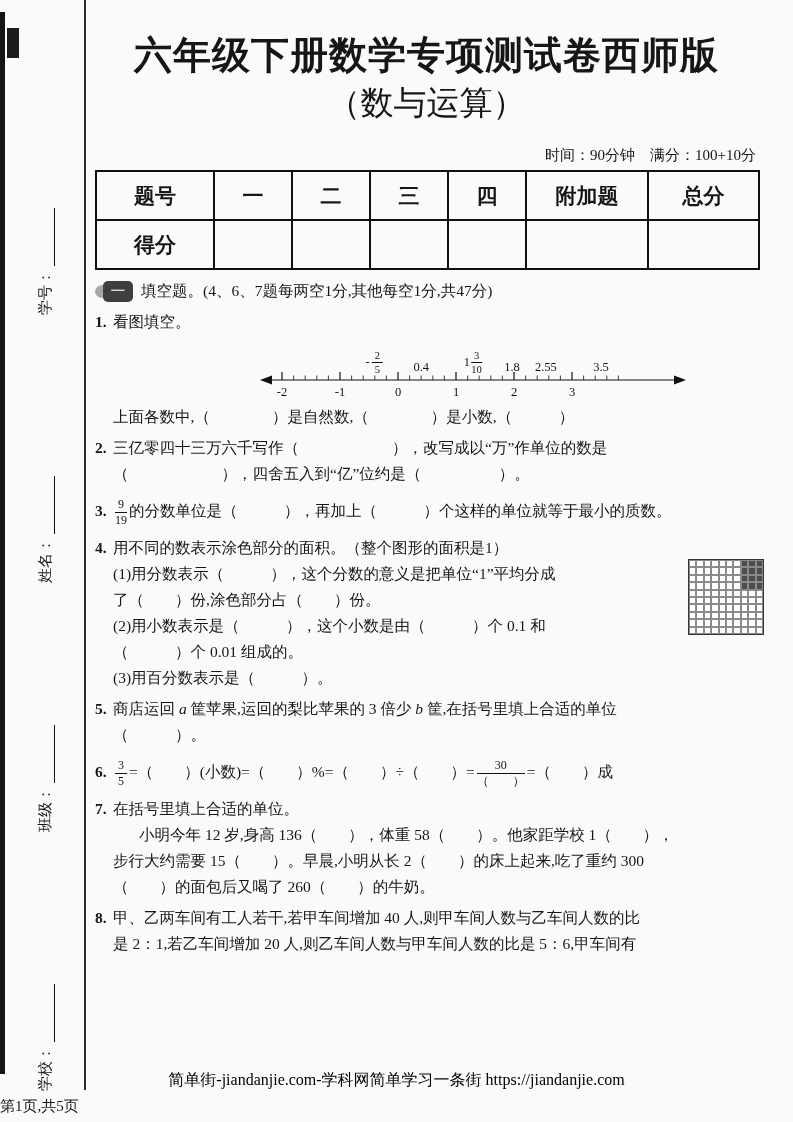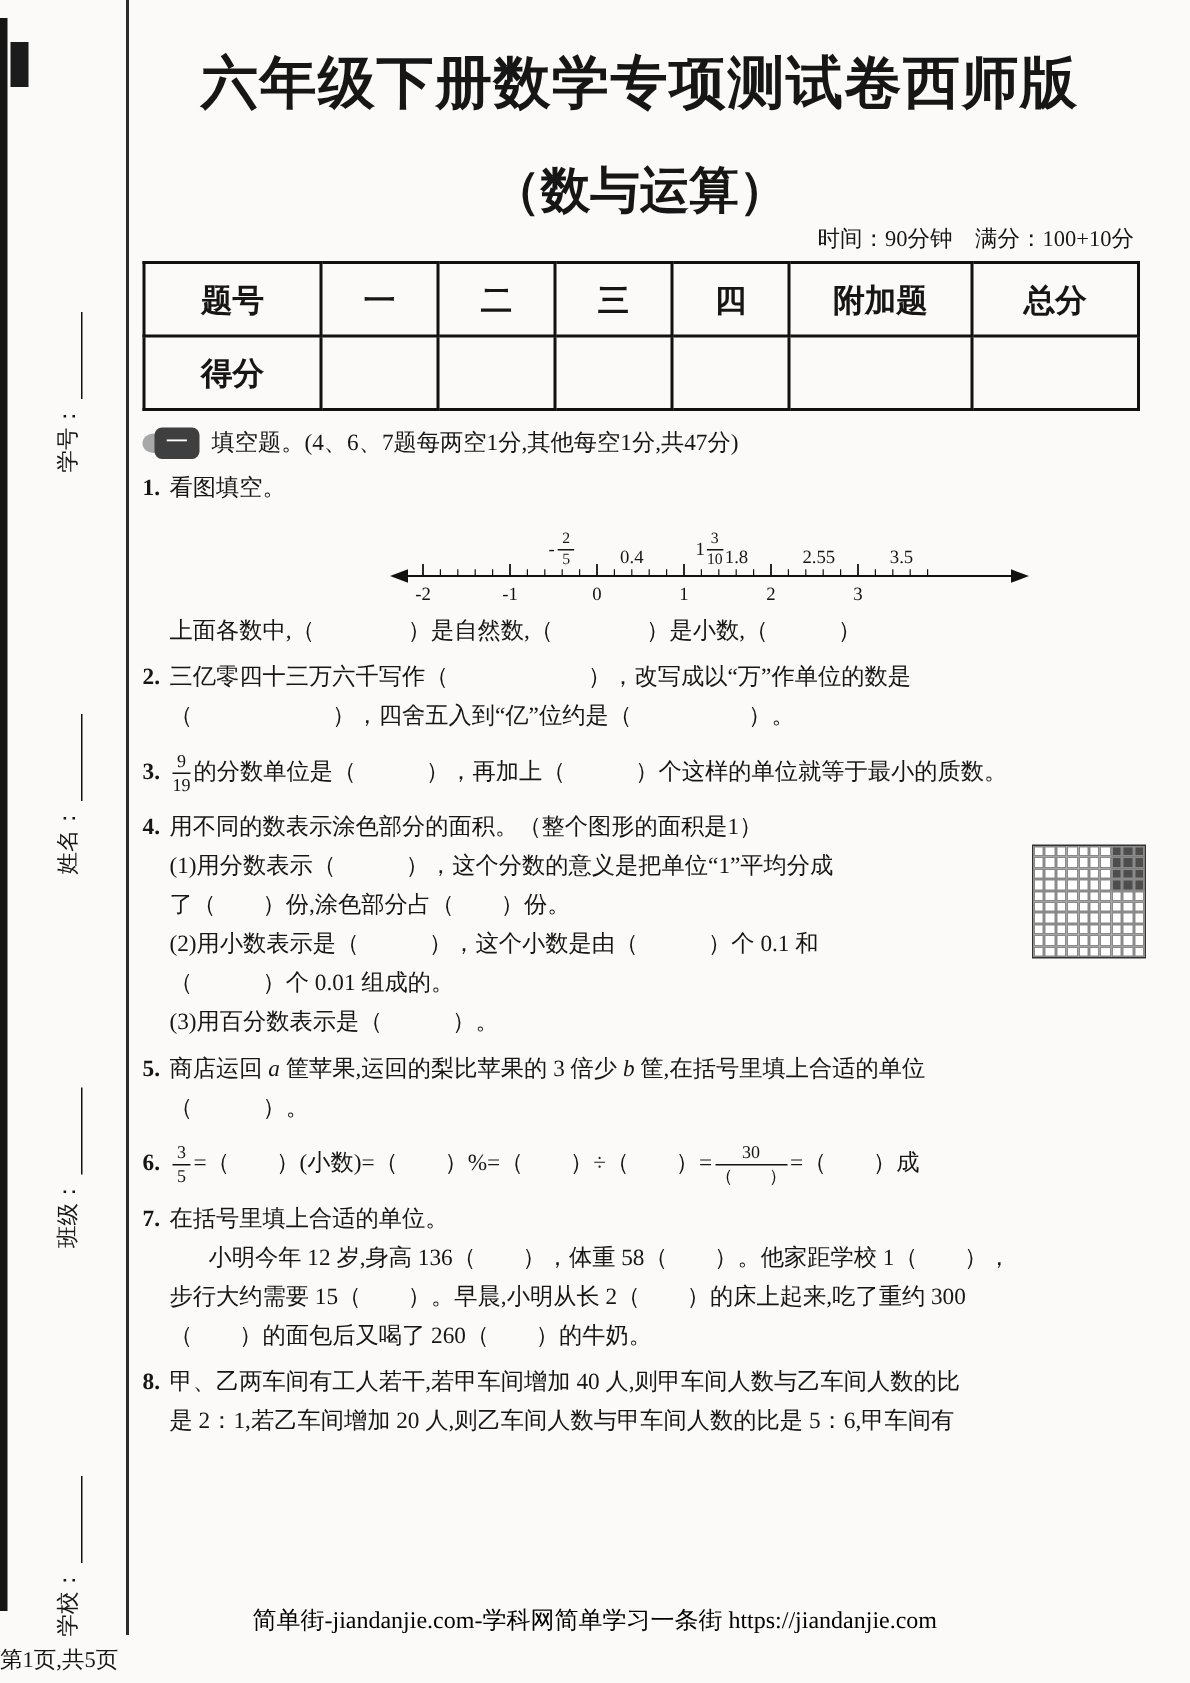--- a/index.html
+++ b/index.html
@@ -17,22 +17,22 @@
   .margin-label {
     position:absolute; left:-30px; width:150px; height:20px;
     transform:rotate(-90deg); font-size:15px; white-space:nowrap;
     display:flex; align-items:flex-end; gap:4px;
   }
   .mline { display:inline-block; width:58px; height:15px; border-bottom:1.3px solid #111; }
 
   .content { position:absolute; left:95px; top:0; width:663px; }
 
   .title { margin-top:30px; font-size:38px; font-weight:700; text-align:center; letter-spacing:1px; }
-  .subtitle { margin-top:24px; font-size:33px; font-weight:700; text-align:center; }
-  .meta { margin-top:0; margin-bottom:5px; text-align:right; font-size:15px; padding-right:2px; }
+  .subtitle { margin-top:0; font-size:33px; font-weight:400; text-align:center; }
+  .meta { margin-top:20px; margin-bottom:5px; text-align:right; font-size:15px; padding-right:2px; }
 
   .score-table { width:100%; border-collapse:collapse; table-layout:fixed; }
   .score-table td { border:2.2px solid #111; height:45px; text-align:center; font-size:21px; font-weight:700;font-family:Liberation Serif, serif; }
 
   .section-head { margin:11px 0 7px; display:flex; align-items:center; font-size:15.5px; }
   .badge-dot { width:15px; height:13px; background:#a8a8a8; border-radius:50%; margin-right:-7px; }
   .badge { position:relative; background:#3f3f3f; color:#fff; min-width:30px; height:21px;
            line-height:21px; text-align:center; border-radius:5px; font-size:15px; margin-right:8px; }
 
   .q { position:relative; padding-left:18px; font-size:15.5px; margin-bottom:5px; }
@@ -186,21 +186,21 @@
               </span>
             </span>
             <span class="nl-pt" style="left: 163.2px; top: 23px;">0.4</span>
             <span class="nl-pt" style="left: 215.4px; top: 12px;">
               <span class="whole">1</span>
               <span class="frac">
                 <span class="fnum">3</span>
                 <span class="fden">10</span>
               </span>
             </span>
-            <span class="nl-pt" style="left: 233px; top: 23px; text-align: center;">1.8</span>
+            <span class="nl-pt" style="left: 254px; top: 23px; text-align: center;">1.8</span>
             <span class="nl-pt" style="left: 287.9px; top: 23px;">2.55</span>
             <span class="nl-pt" style="left: 343px; top: 23px;">3.5</span>
           </div>
       </div>
       <div class="qline">上面各数中,（　　　　）是自然数,（　　　　）是小数,（　　　）</div>
     </div>
 
     <div class="q">
       <span class="qno">2.</span>
       <div class="qline">三亿零四十三万六千写作（　　　　　　），改写成以“万”作单位的数是</div>

